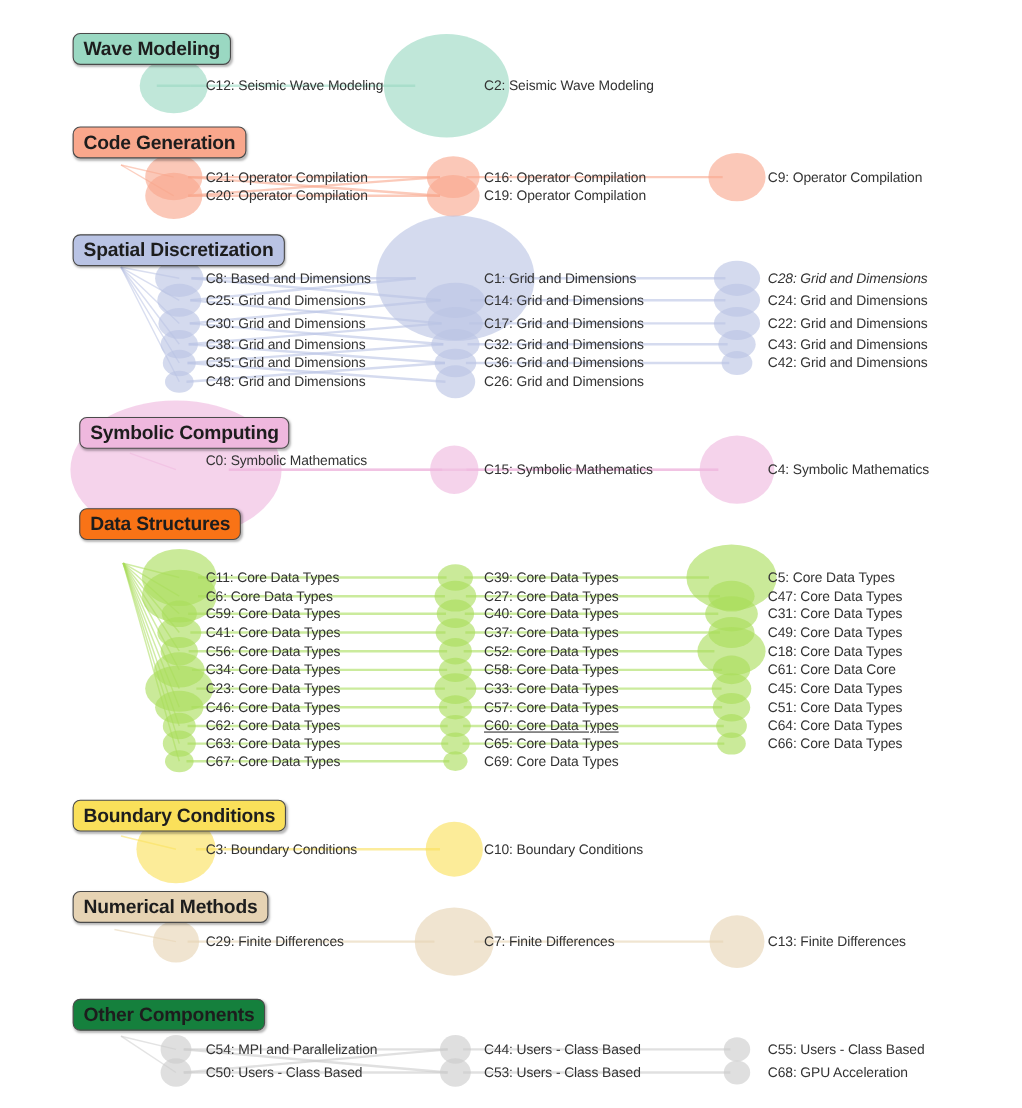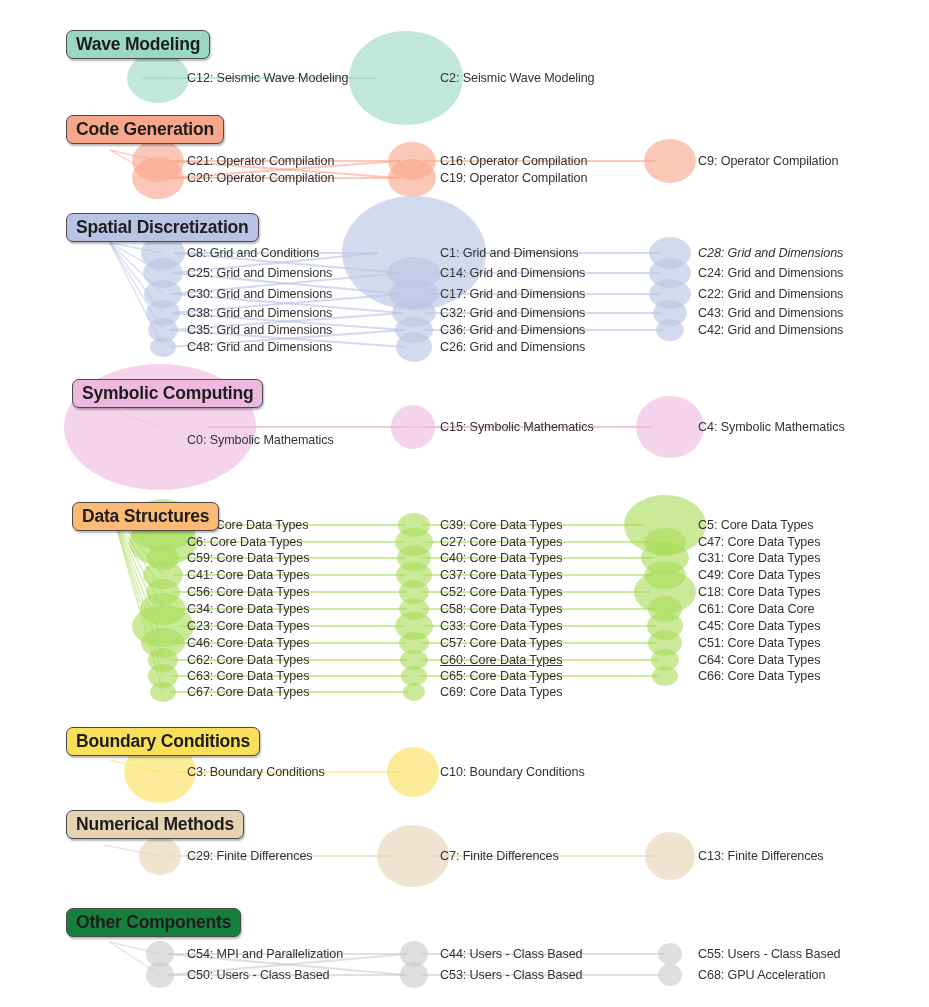--- a/index.html
+++ b/index.html
@@ -148,21 +148,21 @@
       <span class="label" style="left: 187px; top: 161px;">C21: Operator Compilation</span>
       <div class="node" style="left: 158px; top: 178px; width: 52px; height: 42px; background: rgb(249, 167, 140); opacity: 0.62;"></div>
       <span class="label" style="left: 187px; top: 178px;">C20: Operator Compilation</span>
       <div class="node" style="left: 412px; top: 161px; width: 48px; height: 38px; background: rgb(249, 167, 140); opacity: 0.62;"></div>
       <span class="label" style="left: 440px; top: 161px;">C16: Operator Compilation</span>
       <div class="node" style="left: 412px; top: 178px; width: 48px; height: 38px; background: rgb(249, 167, 140); opacity: 0.62;"></div>
       <span class="label" style="left: 440px; top: 178px;">C19: Operator Compilation</span>
       <div class="node" style="left: 670px; top: 161px; width: 52px; height: 44px; background: rgb(249, 167, 140); opacity: 0.62;"></div>
       <span class="label" style="left: 698px; top: 161px;">C9: Operator Compilation</span>
       <div class="node" style="left: 163px; top: 253px; width: 44px; height: 34px; background: rgb(185, 195, 228); opacity: 0.62;"></div>
-      <span class="label" style="left: 187px; top: 253px;">C8: Grid and Conditions</span>
+      <span class="label" style="left: 187px; top: 253px;">C8: Based and Dimensions</span>
       <div class="node" style="left: 163px; top: 273px; width: 40px; height: 30px; background: rgb(185, 195, 228); opacity: 0.62;"></div>
       <span class="label" style="left: 187px; top: 273px;">C25: Grid and Dimensions</span>
       <div class="node" style="left: 163px; top: 294px; width: 38px; height: 28px; background: rgb(185, 195, 228); opacity: 0.62;"></div>
       <span class="label" style="left: 187px; top: 294px;">C30: Grid and Dimensions</span>
       <div class="node" style="left: 163px; top: 313px; width: 34px; height: 26px; background: rgb(185, 195, 228); opacity: 0.62;"></div>
       <span class="label" style="left: 187px; top: 313px;">C38: Grid and Dimensions</span>
       <div class="node" style="left: 163px; top: 330px; width: 30px; height: 24px; background: rgb(185, 195, 228); opacity: 0.62;"></div>
       <span class="label" style="left: 187px; top: 330px;">C35: Grid and Dimensions</span>
       <div class="node" style="left: 163px; top: 347px; width: 26px; height: 20px; background: rgb(185, 195, 228); opacity: 0.62;"></div>
       <span class="label" style="left: 187px; top: 347px;">C48: Grid and Dimensions</span>
@@ -182,21 +182,21 @@
       <span class="label" style="left: 698px; top: 253px; font-style: italic;">C28: Grid and Dimensions</span>
       <div class="node" style="left: 670px; top: 273px; width: 42px; height: 30px; background: rgb(185, 195, 228); opacity: 0.62;"></div>
       <span class="label" style="left: 698px; top: 273px;">C24: Grid and Dimensions</span>
       <div class="node" style="left: 670px; top: 294px; width: 42px; height: 30px; background: rgb(185, 195, 228); opacity: 0.62;"></div>
       <span class="label" style="left: 698px; top: 294px;">C22: Grid and Dimensions</span>
       <div class="node" style="left: 670px; top: 313px; width: 34px; height: 26px; background: rgb(185, 195, 228); opacity: 0.62;"></div>
       <span class="label" style="left: 698px; top: 313px;">C43: Grid and Dimensions</span>
       <div class="node" style="left: 670px; top: 330px; width: 28px; height: 22px; background: rgb(185, 195, 228); opacity: 0.62;"></div>
       <span class="label" style="left: 698px; top: 330px;">C42: Grid and Dimensions</span>
       <div class="node" style="left: 160px; top: 427px; width: 192px; height: 126px; background: rgb(239, 184, 222); opacity: 0.62;"></div>
-      <span class="label" style="left: 187px; top: 440px;">C0: Symbolic Mathematics</span>
+      <span class="label" style="left: 187px; top: 419px;">C0: Symbolic Mathematics</span>
       <div class="node" style="left: 413px; top: 427px; width: 44px; height: 44px; background: rgb(239, 184, 222); opacity: 0.62;"></div>
       <span class="label" style="left: 440px; top: 427px;">C15: Symbolic Mathematics</span>
       <div class="node" style="left: 670px; top: 427px; width: 68px; height: 62px; background: rgb(239, 184, 222); opacity: 0.62;"></div>
       <span class="label" style="left: 698px; top: 427px;">C4: Symbolic Mathematics</span>
       <div class="node" style="left: 163px; top: 525px; width: 68px; height: 52px; background: rgb(169, 221, 91); opacity: 0.62;"></div>
       <span class="label" style="left: 187px; top: 525px;">C11: Core Data Types</span>
       <div class="node" style="left: 163px; top: 542px; width: 68px; height: 48px; background: rgb(169, 221, 91); opacity: 0.62;"></div>
       <span class="label" style="left: 187px; top: 542px;">C6: Core Data Types</span>
       <div class="node" style="left: 163px; top: 558px; width: 32px; height: 24px; background: rgb(169, 221, 91); opacity: 0.62;"></div>
       <span class="label" style="left: 187px; top: 558px;">C59: Core Data Types</span>
@@ -279,18 +279,18 @@
       <div class="node" style="left: 670px; top: 954px; width: 24px; height: 22px; background: rgb(204, 204, 204); opacity: 0.62;"></div>
       <span class="label" style="left: 698px; top: 954px;">C55: Users - Class Based</span>
       <div class="node" style="left: 670px; top: 975px; width: 24px; height: 22px; background: rgb(204, 204, 204); opacity: 0.62;"></div>
       <span class="label" style="left: 698px; top: 975px;">C68: GPU Acceleration</span>
     </div>
   <div id="headers">
       <div class="cat-header" style="left: 66px; top: 30px; background: rgb(154, 216, 194);">Wave Modeling</div>
       <div class="cat-header" style="left: 66px; top: 115px; background: rgb(249, 167, 140);">Code Generation</div>
       <div class="cat-header" style="left: 66px; top: 213px; background: rgb(185, 195, 228);">Spatial Discretization</div>
       <div class="cat-header" style="left: 72px; top: 379px; background: rgb(239, 184, 222);">Symbolic Computing</div>
-      <div class="cat-header" style="left: 72px; top: 502px; background: #fdba74;">Data Structures</div>
+      <div class="cat-header" style="left: 72px; top: 462px; background: #f97316;">Data Structures</div>
       <div class="cat-header" style="left: 66px; top: 727px; background: rgb(250, 224, 90);">Boundary Conditions</div>
       <div class="cat-header" style="left: 66px; top: 810px; background: rgb(230, 211, 179);">Numerical Methods</div>
       <div class="cat-header" style="left: 66px; top: 908px; background: #15803d;">Other Components</div>
     </div>
 </div>
 
 </body></html>

